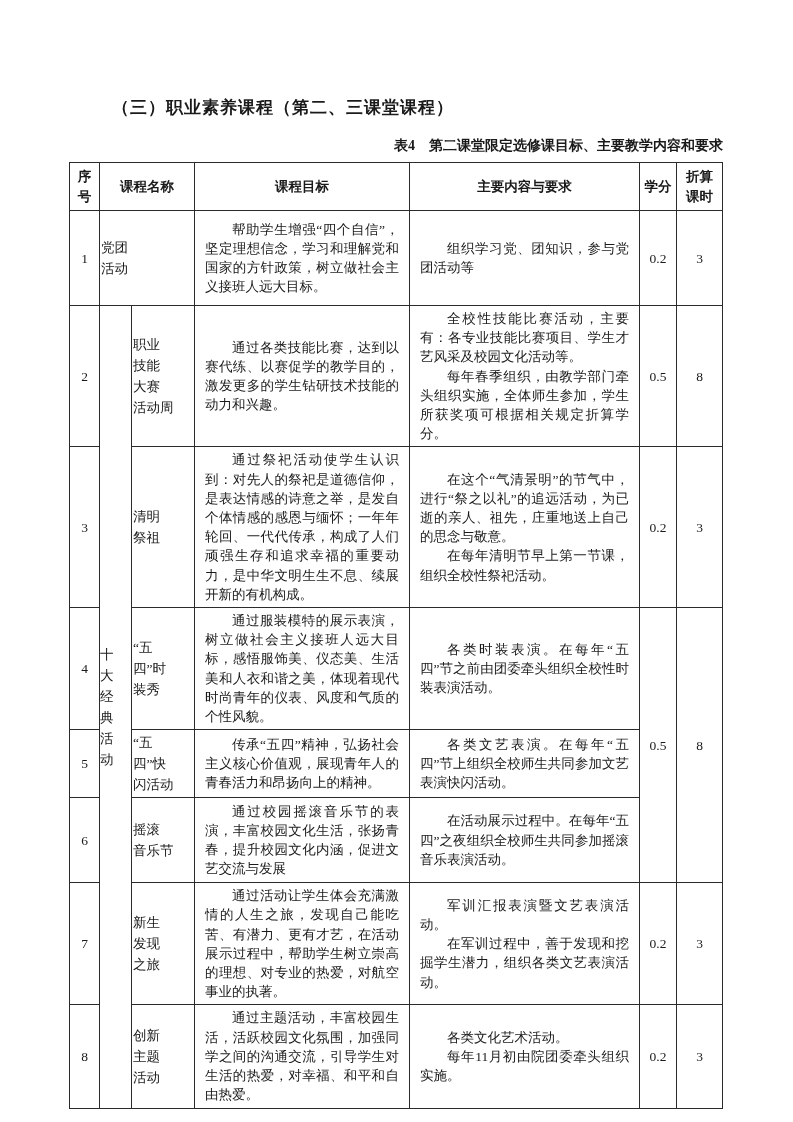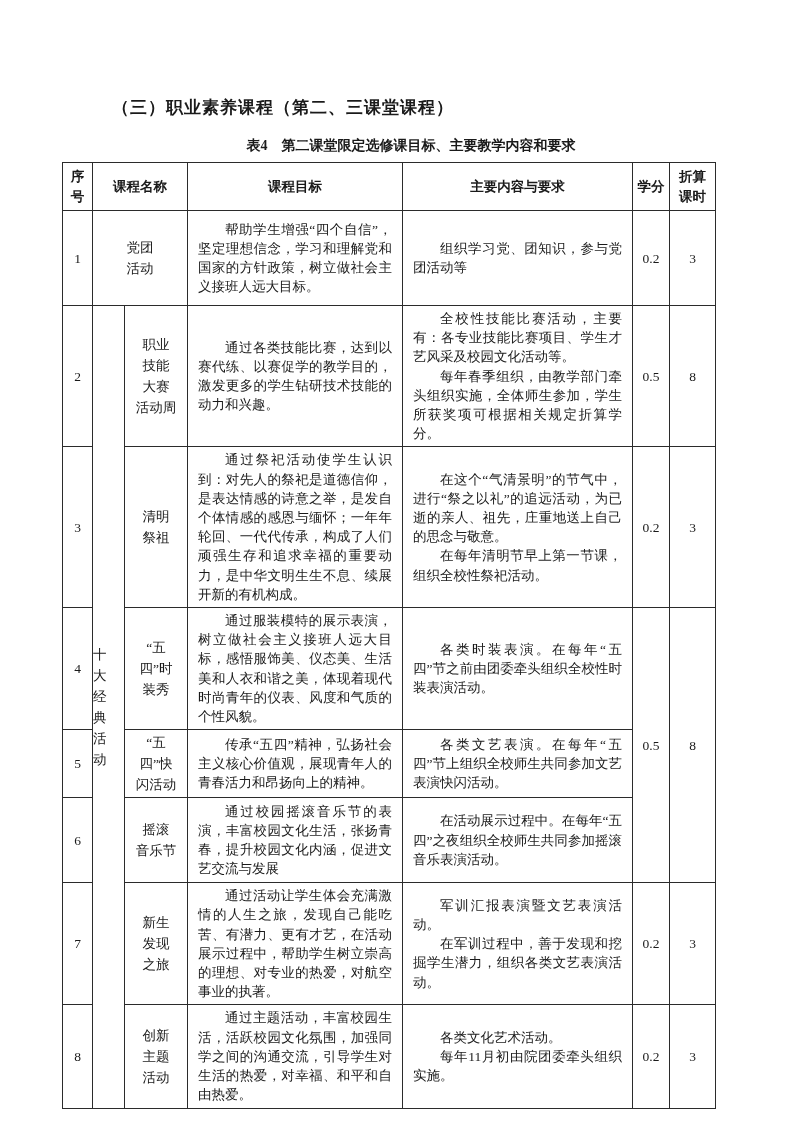--- a/index.html
+++ b/index.html
@@ -10,39 +10,39 @@
     font-family:"Liberation Serif","DejaVu Serif",serif;
     color:#1a1a1a;
     overflow:hidden;
     margin:0 auto;
   }
   .section-title{
     position:absolute;left:112px;top:96px;
     font-size:17px;font-weight:bold;letter-spacing:1px;
   }
   .table-caption{
-    position:absolute;left:86px;top:137px;width:650px;
-    text-align:center;font-size:14px;font-weight:bold;
+    position:absolute;left:73px;top:137px;width:650px;
+    text-align:right;font-size:14px;font-weight:bold;
   }
   table.main{
-    position:absolute;left:62px;top:162px;width:650px;
+    position:absolute;left:69px;top:162px;width:650px;
     border-collapse:collapse;table-layout:fixed;
   }
   col.c1{width:30px}col.c2{width:32px}col.c3{width:63px}
   col.c4{width:215px}col.c5{width:230px}col.c6{width:37px}col.c7{width:46px}
   th,td{
     border:1px solid #2b2b2b;
     font-size:13.5px;font-weight:normal;
     vertical-align:middle;
     padding:2px 3px;
     line-height:19px;
   }
   th{font-weight:bold;text-align:center;line-height:20px;}
   td.no,td.credit,td.hours{text-align:center;}
-  td.name{text-align:center;white-space:pre-line;line-height:21px;padding:2px 1px;}
+  td.name{text-align:left;white-space:pre-line;line-height:21px;padding:2px 1px;}
   td.group{padding:0;}
   td.group span{display:inline-block;width:1.1em;line-height:21px;word-break:break-all;}
   td.goal,td.content{padding:3px 10px;}
   td.goal p,td.content p{
     margin:0;text-indent:2em;text-align:justify;line-height:19.2px;
   }
   tr.hr{height:48px}
   tr.r1{height:95px}
   tr.r2{height:132px}
   tr.r3{height:133px}

